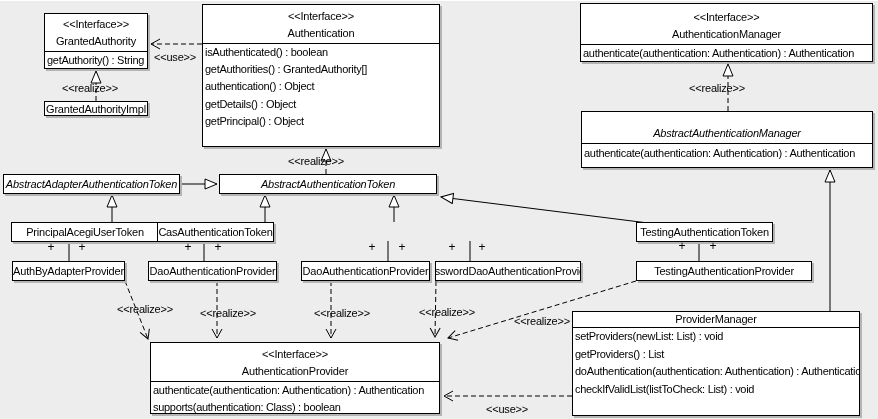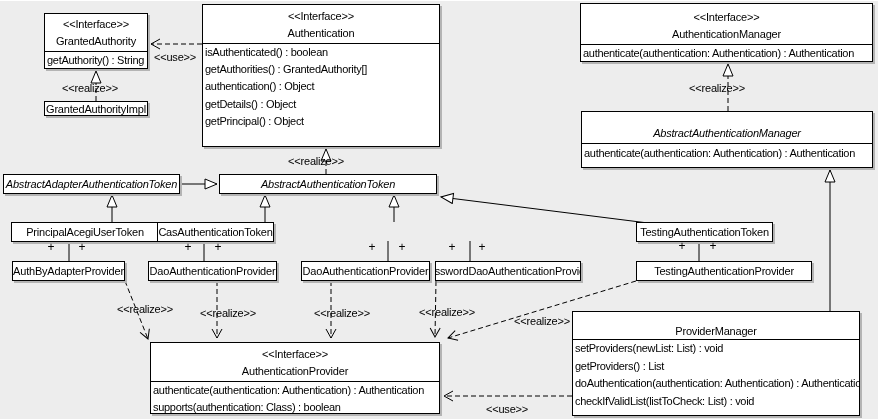--- a/index.html
+++ b/index.html
@@ -157,21 +157,21 @@
       <div class="stereo">&lt;&lt;Interface&gt;&gt;</div>
       <div class="cname">AuthenticationProvider</div>
     </div>
     <div class="methods">
       <div class="m" style="line-height:16.5px">authenticate(authentication: Authentication) : Authentication</div>
       <div class="m" style="line-height:16.5px">supports(authentication: Class) : boolean</div>
     </div>
   </div>
 
   <div class="uml-box" style="left:572px;top:310px;width:288px;height:105px">
-    <div class="hdr" style="padding-top:12px">
+    <div class="hdr" style="padding-top:0">
       <div class="cname" style="line-height:15px">ProviderManager</div>
     </div>
     <div class="methods">
       <div class="m" style="line-height:17.5px">setProviders(newList: List) : void</div>
       <div class="m" style="line-height:17.5px">getProviders() : List</div>
       <div class="m" style="line-height:17.5px">doAuthentication(authentication: Authentication) : Authentication</div>
       <div class="m" style="line-height:17.5px">checkIfValidList(listToCheck: List) : void</div>
     </div>
   </div>
 

